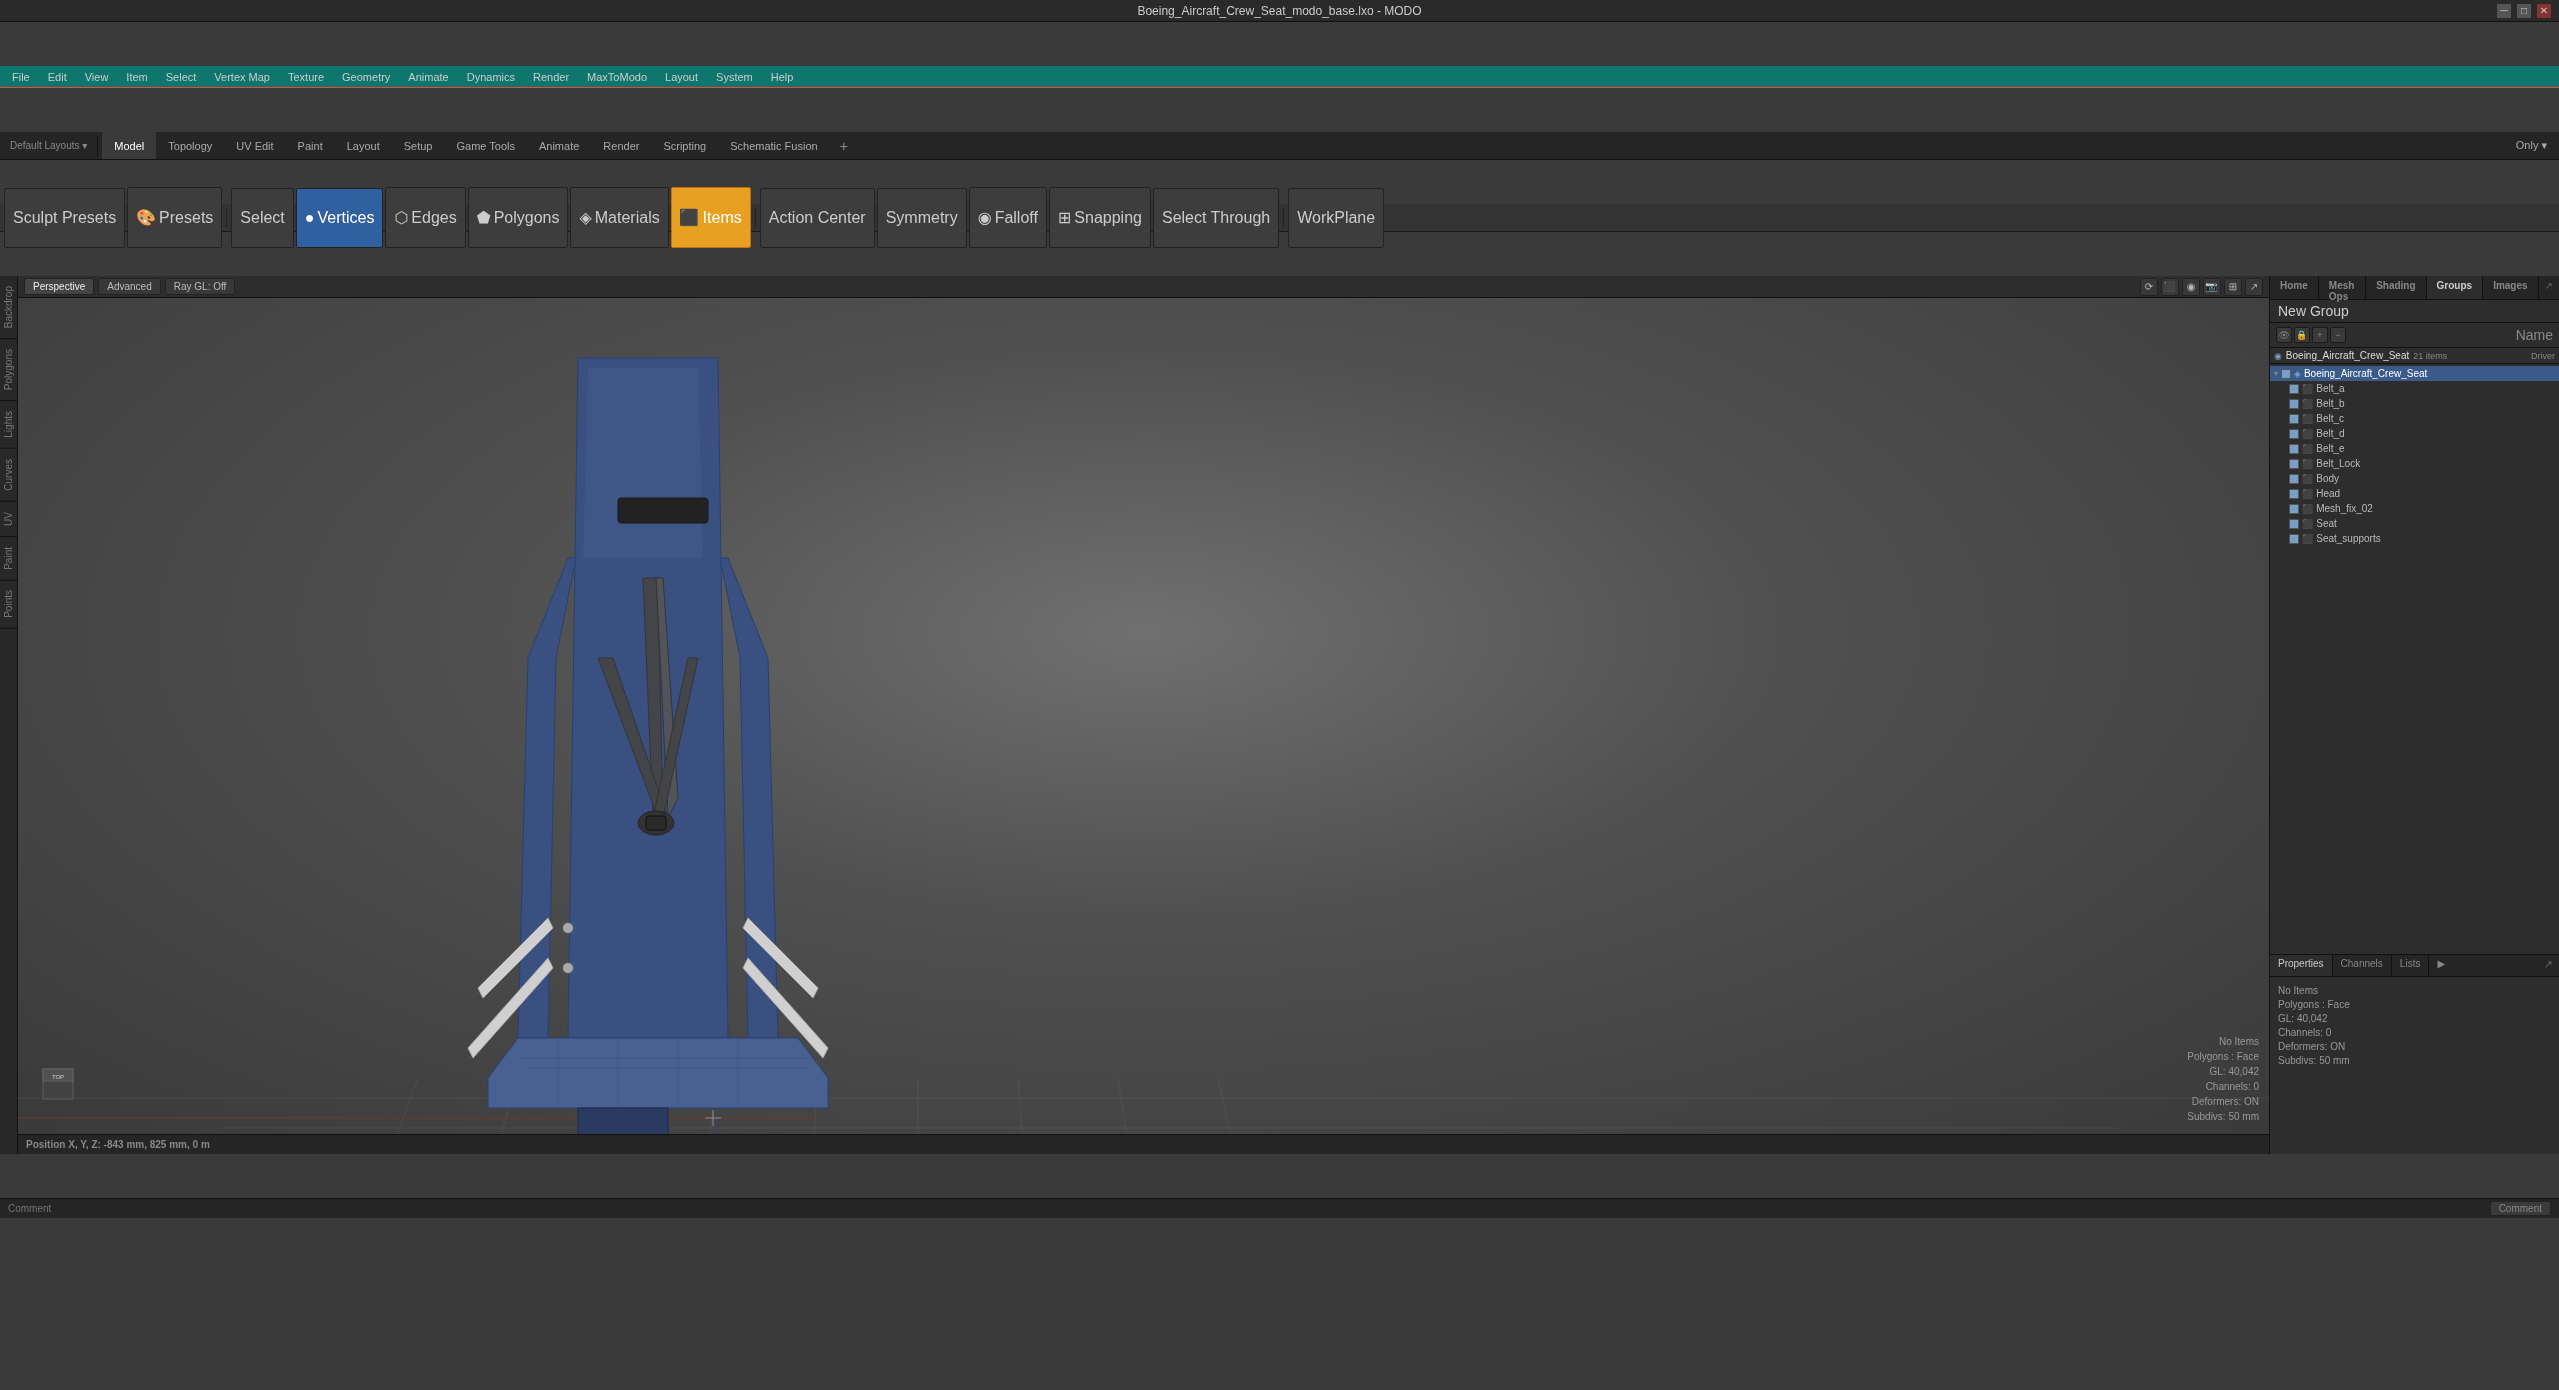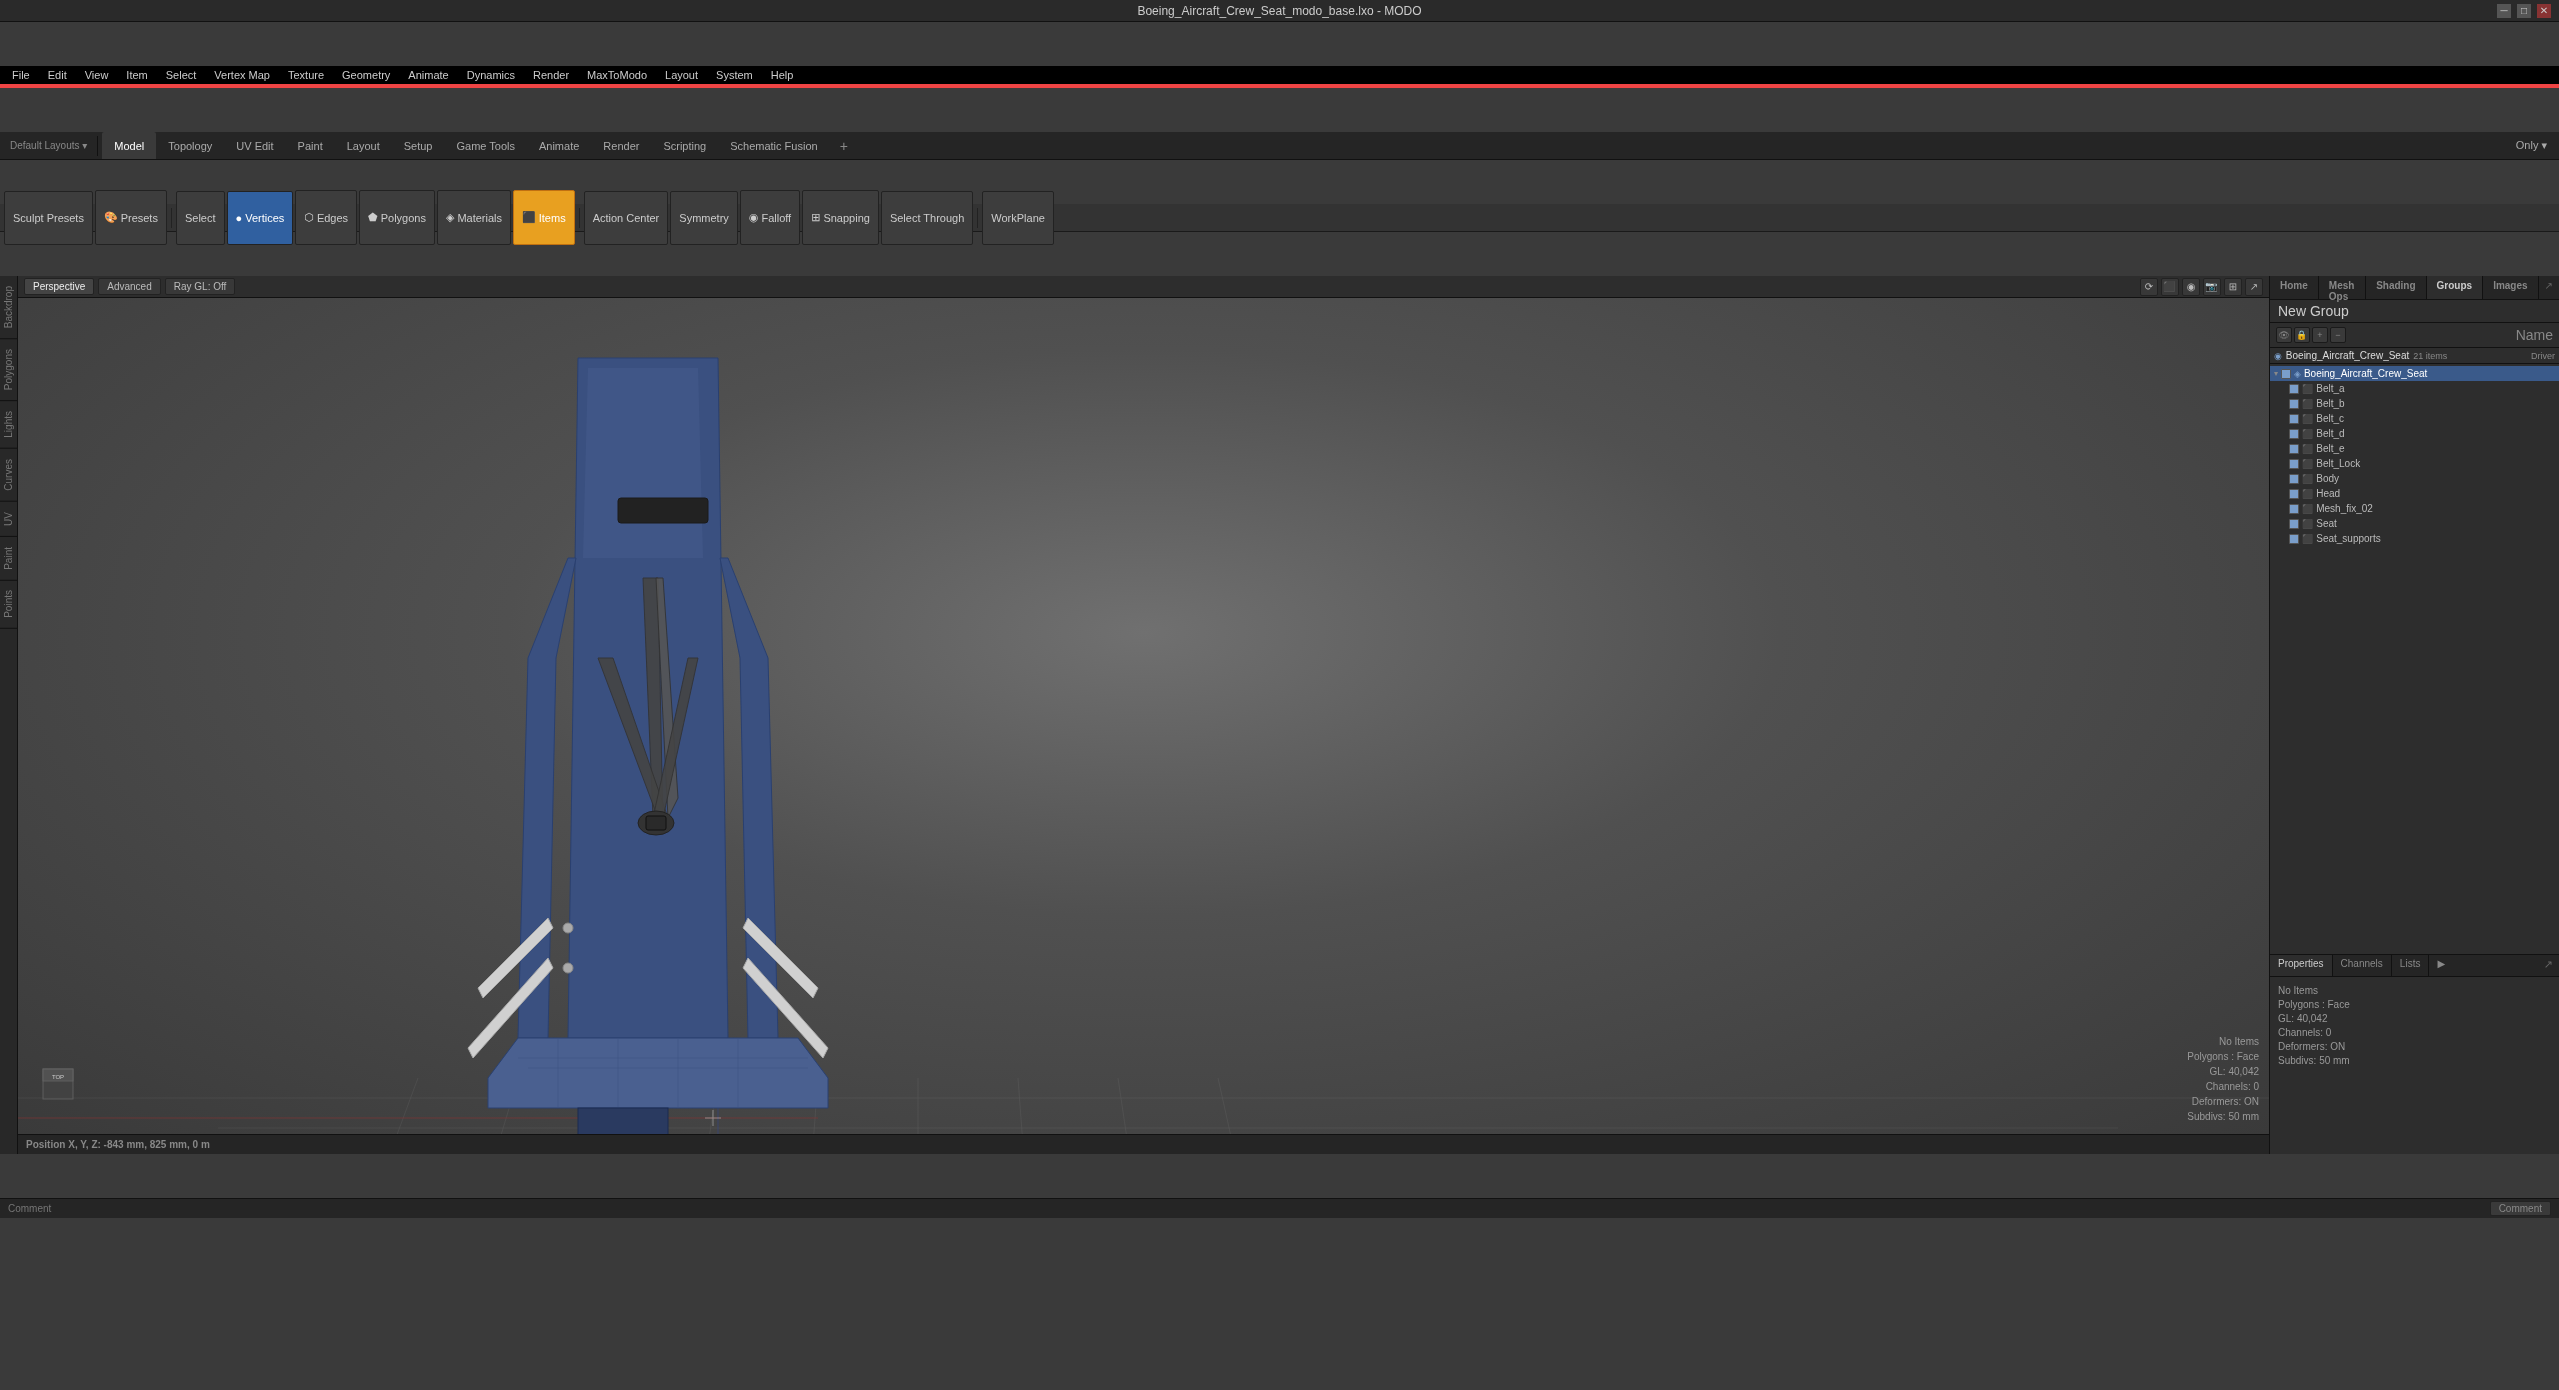--- a/index.html
+++ b/index.html
@@ -43,26 +43,26 @@
       color: #ccc;
       font-size: 10px;
       cursor: pointer;
       display: flex; align-items: center; justify-content: center;
     }
 
     
     #menu-bar {
       width: 100%;
       height: 22px;
-      background: #000000;
+      background: #0f766e;
       display: flex;
       align-items: center;
       padding: 0 4px;
       gap: 2px;
-      border-bottom: 4px solid #ef4444;
+      border-bottom: 1px solid #ef4444;
     }
     .menu-item {
       padding: 2px 8px;
       cursor: pointer;
       color: #ccc;
       font-size: 11px;
       border-radius: 2px;
     }
 
     
@@ -110,21 +110,21 @@
       display: flex;
       align-items: center;
       padding: 0 4px;
       gap: 2px;
       border-bottom: 1px solid #1a1a1a;
     }
     .tb-btn {
       padding: 20px 8px;
       cursor: pointer;
       color: #ccc;
-      font-size: 11px;
+      font-size: 16px;
       background: #3d3d3d;
       border: 1px solid #222;
       border-radius: 2px;
       display: flex; align-items: center; gap: 3px;
       white-space: nowrap;
     }
     .tb-btn.active { background: #e8a020; color: #fff; border-color: #c07010; }
     .tb-btn.active-blue { background: #3060a0; color: #fff; }
     .tb-separator { width: 1px; height: 20px; background: #222; margin: 0 2px; }
 

